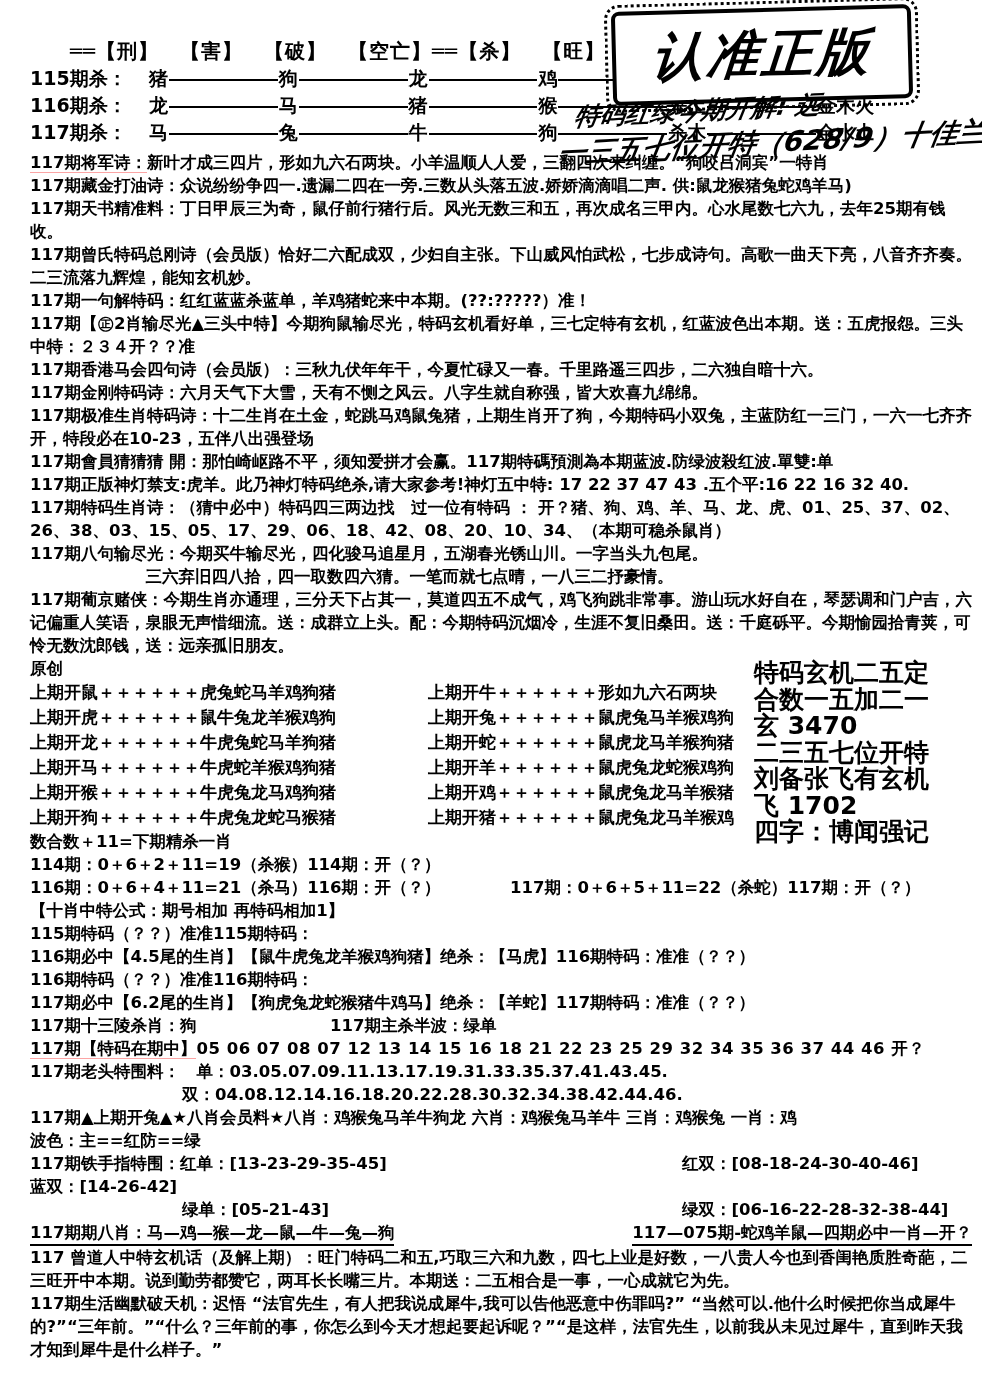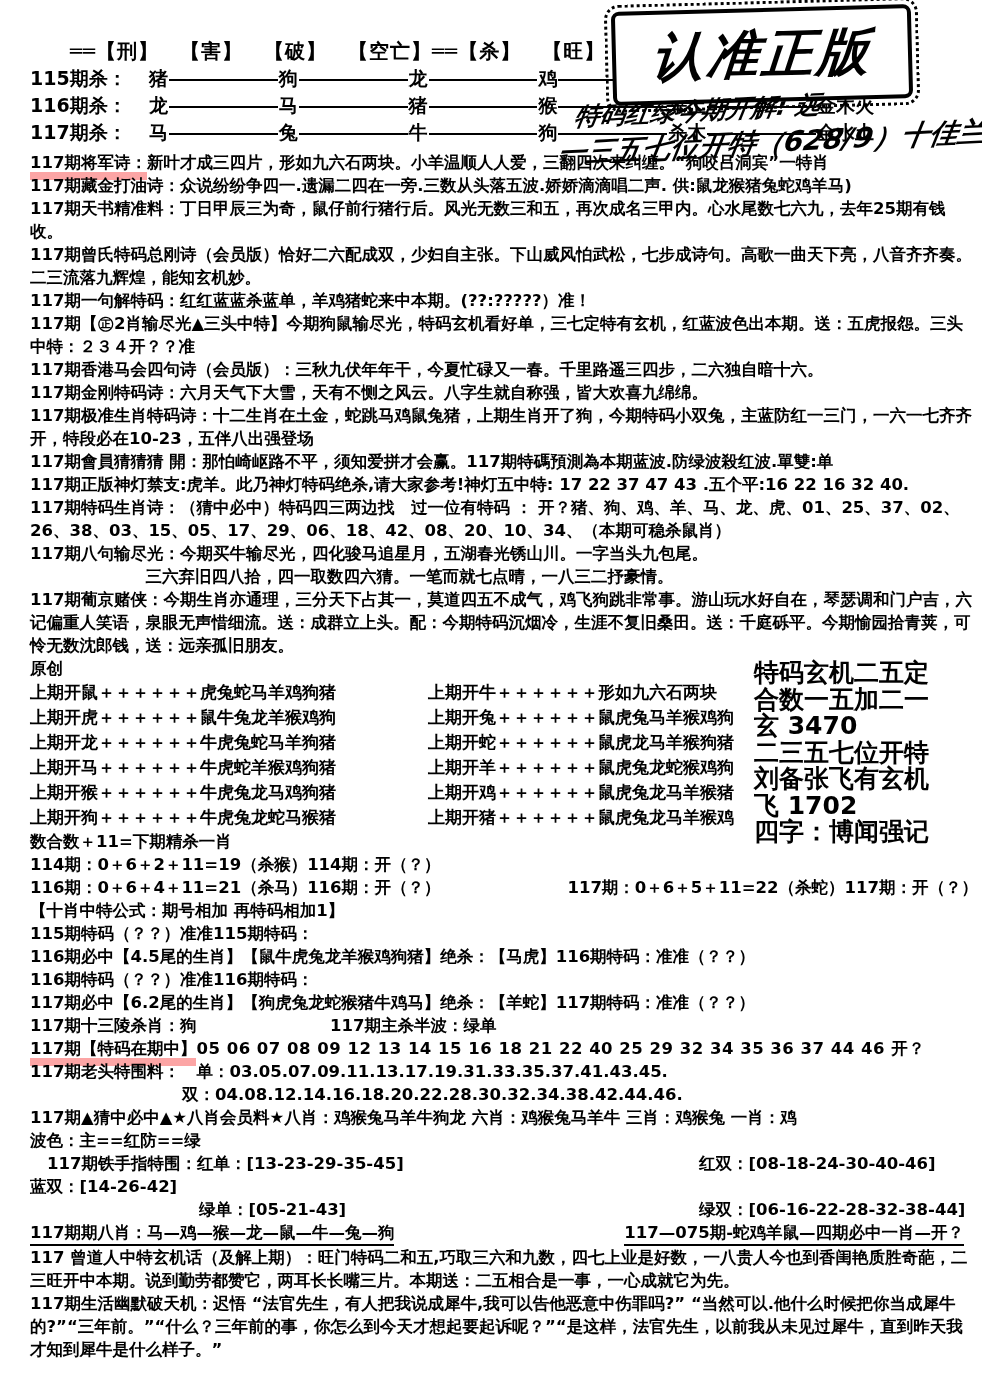--- a/index.html
+++ b/index.html
@@ -32,49 +32,49 @@
     transform:skewX(-6deg);white-space:nowrap;
   }
   .hand{position:absolute;font-style:italic;font-weight:800;white-space:nowrap;
         transform:skewX(-12deg) rotate(-3deg);}
   .hand1{top:94px;left:576px;font-size:25px;}
   .hand2{top:124px;left:560px;font-size:28px;}
 
   
   .flowtext{margin-top:5px;width:944px;font-size:16.5px;line-height:23px;}
   .para{margin:0;}
-  .ul{border-bottom:8px solid #fca5a5;}
+  .ul{border-bottom:1px solid #fca5a5;}
   .ul:empty{border-bottom:none;}
 
   
   .pairs{display:flex;width:770px;font-size:17px;line-height:25px;}
   .pcol1{width:398px;flex:none;}
   .pcol2{width:370px;flex:none;}
   .pline{white-space:nowrap;}
 
   
   .mystery{
     position:absolute;left:754px;top:660px;width:226px;
     font-size:25px;line-height:26.5px;font-weight:800;white-space:nowrap;
   }
 
   .bottom{font-size:16.5px;line-height:23px;width:948px;}
-  .frow{display:flex;justify-content:space-between;}
+  .frow{display:flex;}
   .frow .fl{width:480px;flex:none;}
   .srow{display:flex;}
   .srow .sa{width:300px;flex:none;}
   .srow .sb{width:330px;flex:none;}
   .zq .num{letter-spacing:0.5px;}
   .laotou2{padding-left:152px;}
   .trow{display:flex;}
-  .trow .tl{width:652px;flex:none;box-sizing:border-box;margin-left:17px;}
+  .trow .tl{width:652px;flex:none;box-sizing:border-box;}
   .trow.ind .tl{padding-left:152px;}
   .baxiao{display:flex;width:948px;}
   .baxiao .bl{border-bottom:2.2px solid #000;}
-  .baxiao .br{margin-left:auto;margin-right:14px;border-bottom:2.2px solid #000;}
+  .baxiao .br{margin-left:auto;margin-right:6px;border-bottom:2.2px solid #000;}
 </style>
 </head>
 <body>
 
 <div class="page">
 
   <div class="kill-table">
     <div class="khead">══【刑】　【害】　【破】　【空亡】══【杀】　【旺】</div>
     <div>
 
@@ -204,27 +204,27 @@
         <div class="para">116期特码（？？）准准116期特码：</div>
         <div class="para">117期必中【6.2尾的生肖】【狗虎兔龙蛇猴猪牛鸡马】绝杀：【羊蛇】117期特码：准准（？？）</div>
       </div>
 
     <div class="srow">
       <span class="sa">117期十三陵杀肖：狗</span>
       <span class="sc">117期主杀半波：绿单</span>
     </div>
 
     <div class="zq">
-      <span class="ul">117期【特码在期中】</span><span class="num">05 06 07 08 09 12 13 14 15 16 18 21 22 40 25 29 32 34 35 36 37 44 46 开？</span>
+      <span class="ul">117期【特码在期中】</span><span class="num">05 06 07 08 07 12 13 14 15 16 18 21 22 23 25 29 32 34 35 36 37 44 46 开？</span>
     </div>
 
     <div>117期老头特围料：　单：03.05.07.09.11.13.17.19.31.33.35.37.41.43.45.</div>
     <div class="laotou2">双：04.08.12.14.16.18.20.22.28.30.32.34.38.42.44.46.</div>
 
-    <div>117期▲猜中必中▲★八肖会员料★八肖：鸡猴兔马羊牛狗龙 六肖：鸡猴兔马羊牛 三肖：鸡猴兔 一肖：鸡</div>
+    <div>117期▲上期开兔▲★八肖会员料★八肖：鸡猴兔马羊牛狗龙 六肖：鸡猴兔马羊牛 三肖：鸡猴兔 一肖：鸡</div>
     <div>波色：主==红防==绿</div>
 
     <div>
 
         <div class="trow">
           <span class="tl">117期铁手指特围：红单：[13-23-29-35-45]</span>
           <span class="tr">红双：[08-18-24-30-40-46]</span>
         </div>
 
         <div class="trow ind">

